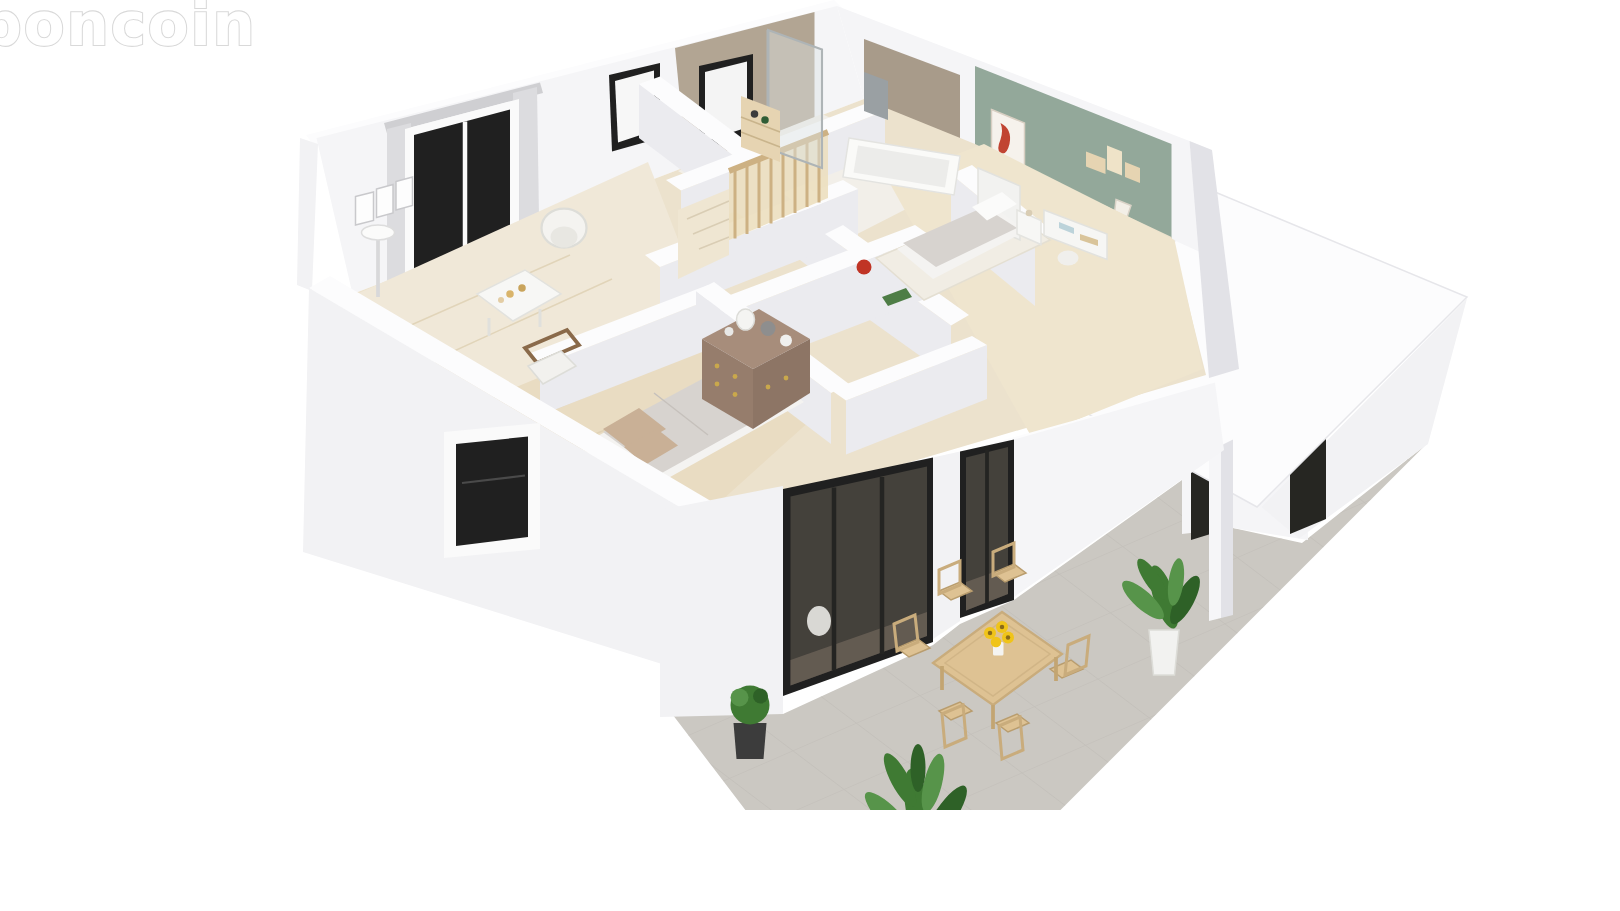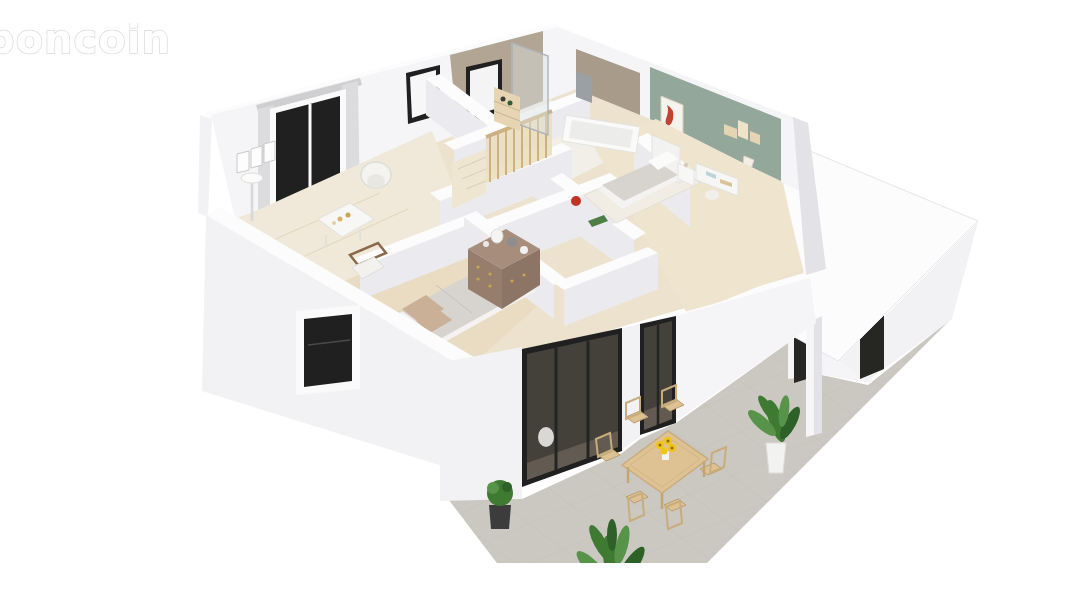--- a/index.html
+++ b/index.html
@@ -1,17 +1,17 @@
 <!DOCTYPE html>
 <html><head>
 <meta charset="utf-8">
 <style>
   html,body{margin:0;padding:0;background:#ffffff;}
   .stage{position:relative;width:1080px;height:540px;background:#fff;overflow:hidden;
-         font-family:"DejaVu Sans", sans-serif;margin-top:23px;}
+         font-family:"DejaVu Sans", sans-serif;}
   svg{display:block}
   
   .w-top{fill:#fcfcfd}      
   .w-face{fill:#f5f5f7}     
   .w-shade{fill:#ebebef}    
   .w-dark{fill:#e2e2e7}     
   .w-out{fill:#f2f2f4}
   .watermark{font-size:40px;font-weight:bold;letter-spacing:1px;
              paint-order:stroke;stroke:#d9d9d9;stroke-width:1.4px;fill:#ffffff;}
 </style>

